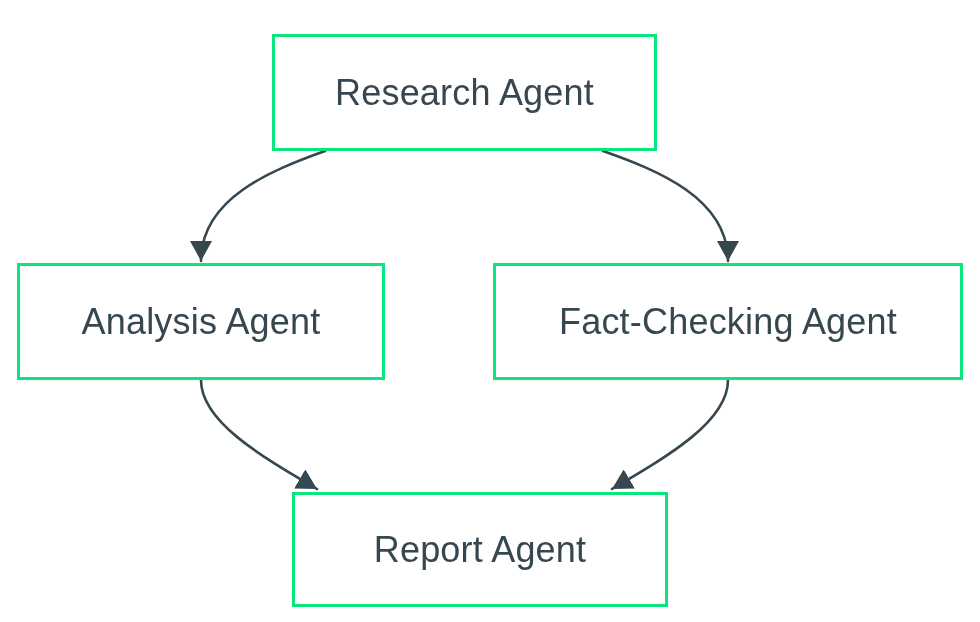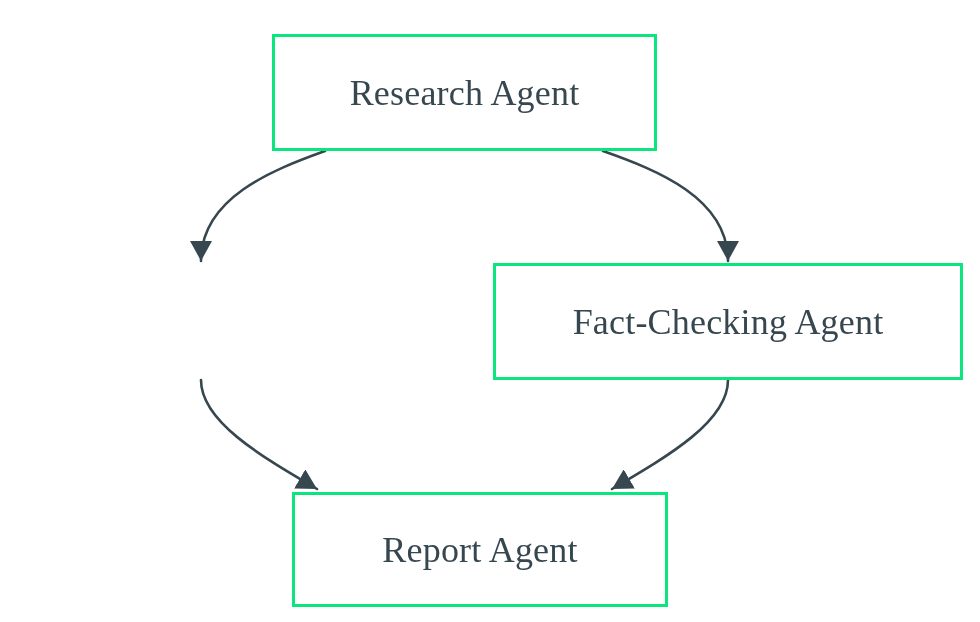--- a/index.html
+++ b/index.html
@@ -42,21 +42,20 @@
     align-items: center;
     justify-content: center;
   }
   .node-label {
     color: var(--node-text);
     font-size: 36px;
     font-weight: 400;
     letter-spacing: 0.2px;
     white-space: nowrap;
     text-align: center;
-    font-family: Liberation Serif, serif;
   }
   #node-research  { left: 272px; top: 34px;  width: 385px; height: 117px; }
   #node-analysis  { left: 17px;  top: 263px; width: 368px; height: 117px; }
   #node-factcheck { left: 493px; top: 263px; width: 470px; height: 117px; }
   #node-report    { left: 292px; top: 492px; width: 376px; height: 115px; }
 </style>
 </head>
 <body>
 
 <div class="canvas">
@@ -70,20 +69,23 @@
     <path class="edge" d="M325,151 C272,170 201,198 201,261" marker-end="url(#arrowhead)"></path>
     <path class="edge" d="M603,151 C657,170 728,198 728,261" marker-end="url(#arrowhead)"></path>
     <path class="edge" d="M201,380 C201,421 259,455 317,489" marker-end="url(#arrowhead)"></path>
     <path class="edge" d="M728,380 C728,421 670,455 612,489" marker-end="url(#arrowhead)"></path>
   </svg>
 
   <div class="node" id="node-research">
     <span class="node-label">Research Agent</span>
   </div>
 
+  <div class="node" id="node-analysis">
+    <span class="node-label">Analysis Agent</span>
+  </div>
 
   <div class="node" id="node-factcheck">
     <span class="node-label">Fact-Checking Agent</span>
   </div>
 
   <div class="node" id="node-report">
     <span class="node-label">Report Agent</span>
   </div>
 
 </div>

